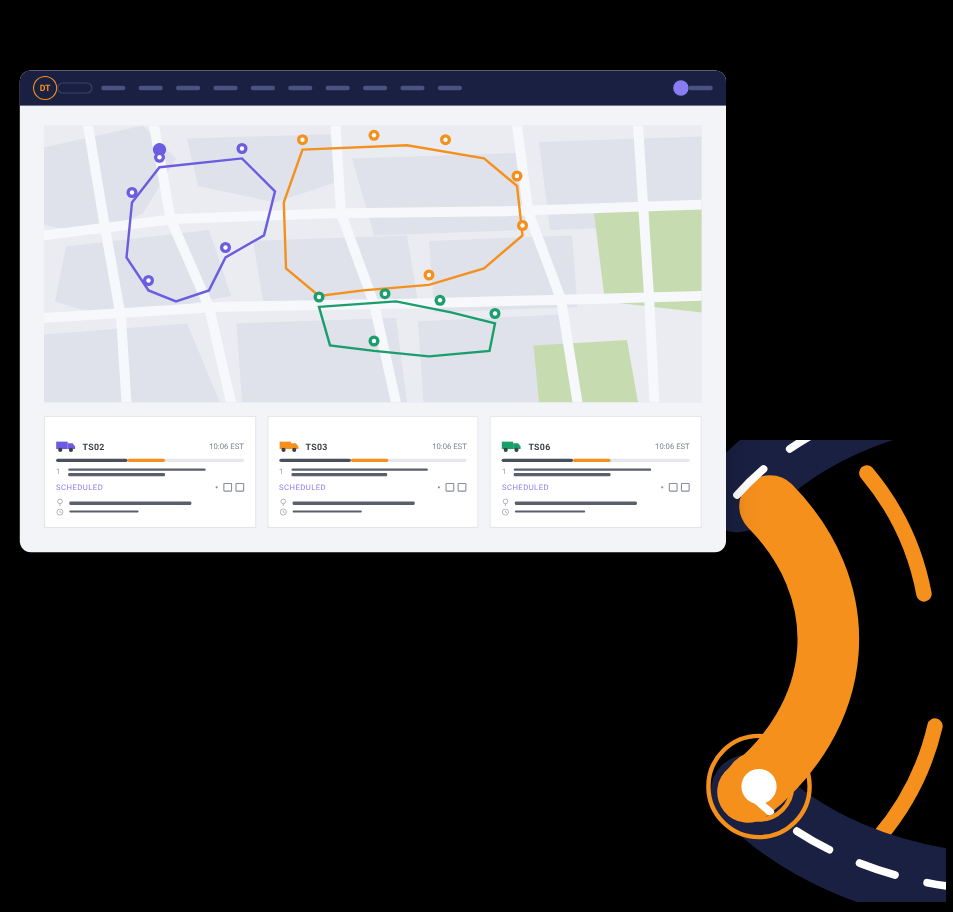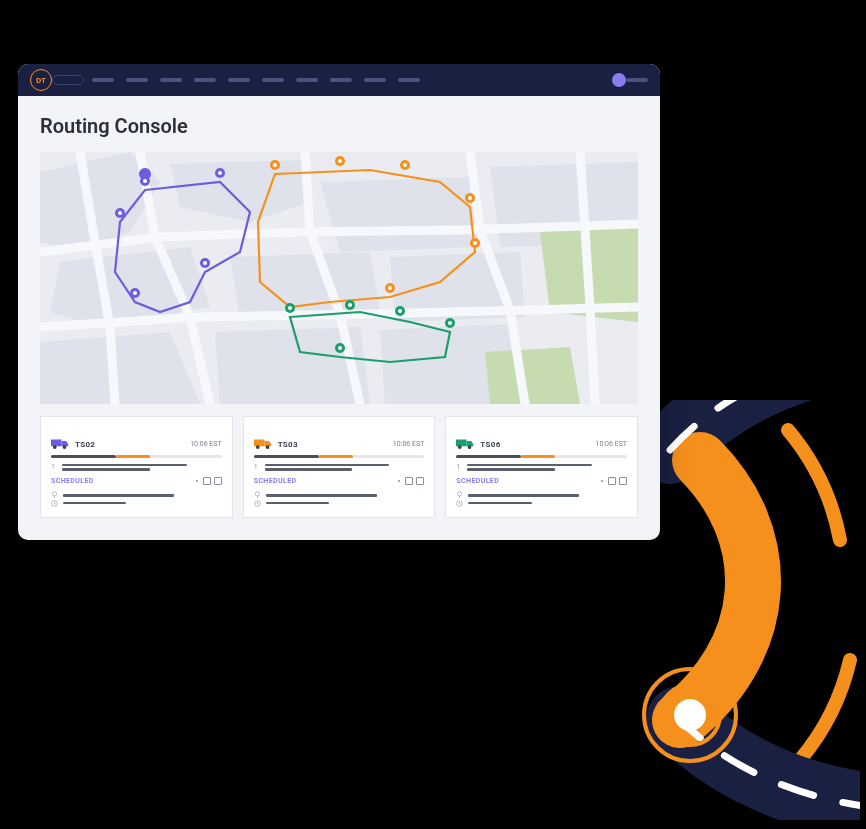--- a/index.html
+++ b/index.html
@@ -162,21 +162,21 @@
     gap: 2px;
     flex: 1;
   }
   .skel {
     height: 2.5px;
     background: #5a5f6c;
     border-radius: 1px;
   }
   .status-badge {
     font-size: 7px;
-    font-weight: 700;
+    font-weight: 400;
     color: #8a7cf0;
     letter-spacing: 0.4px;
     margin-right: auto;
   }
   .mini-icons {
     display: flex;
     gap: 3px;
   }
   .mini-icon {
     width: 8px; height: 8px;
@@ -232,21 +232,20 @@
       <div class="title-dash"></div>
         <div class="title-dash"></div>
         <div class="title-dash"></div>
       <div class="title-dash"></div>
     </div>
     <div class="title-dot"></div>
     <div class="title-end"></div>
   </div>
 
   <div class="content">
-    <div class="page-title">Routing Console</div>
 
     <div class="map">
       <svg width="100%" height="100%" viewBox="0 0 598 252" preserveAspectRatio="none">
 
         <rect x="0" y="0" width="598" height="252" fill="#eaecf2"></rect>
         <g fill="#dfe2ea">
           <path d="M 0 20 L 90 0 L 120 30 L 90 80 L 40 100 L 0 90 Z"></path>
           <path d="M 130 12 L 260 8 L 270 50 L 210 70 L 140 55 Z"></path>
           <path d="M 280 30 L 430 25 L 440 95 L 300 100 Z"></path>
           <path d="M 450 15 L 598 10 L 598 90 L 460 95 Z"></path>

